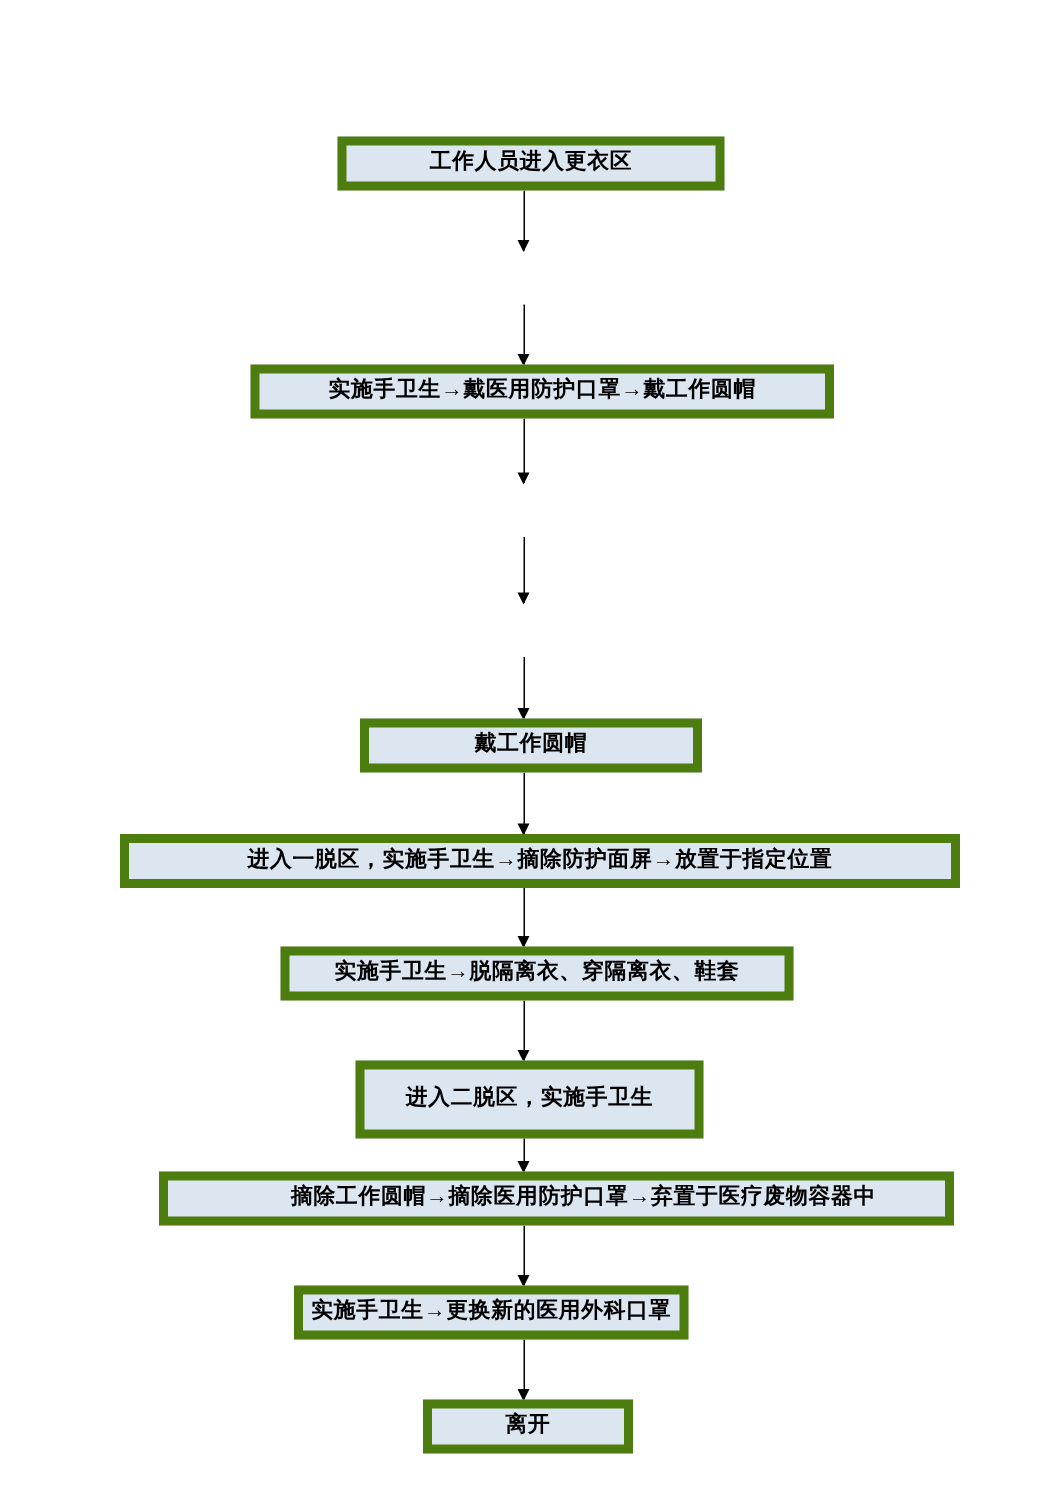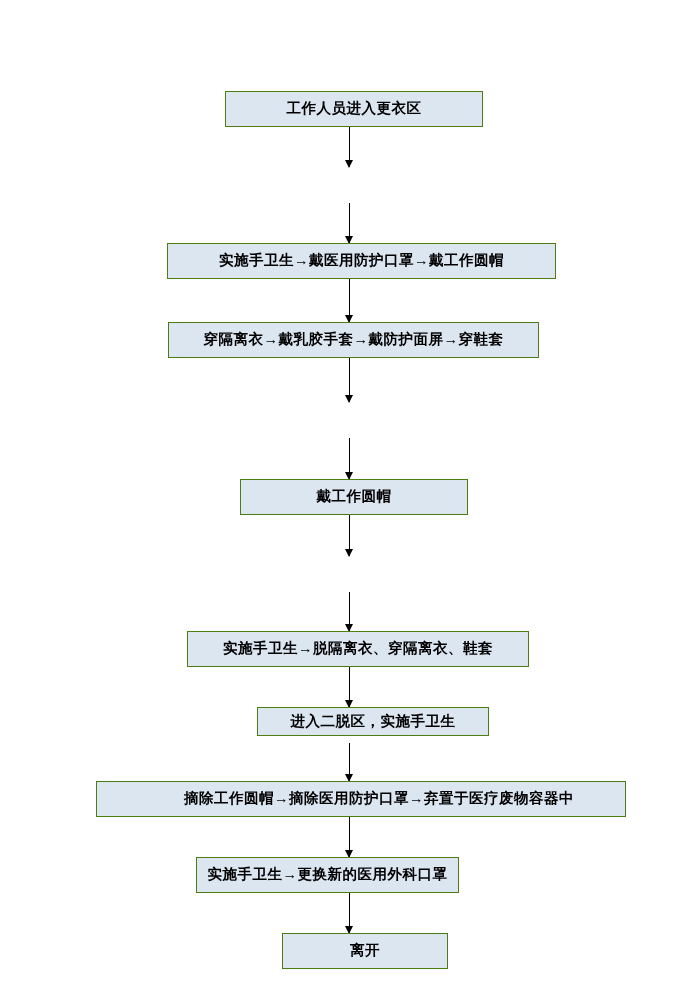--- a/index.html
+++ b/index.html
@@ -28,21 +28,21 @@
     text-align: center;
     font-size: 18px;
     font-weight: bold;
     letter-spacing: 1px;
     font-family: "Liberation Serif", "DejaVu Serif", serif;
   }
   .node {
     position: absolute;
     box-sizing: border-box;
     background: #dce6f1;
-    border: 1px solid #4d7c0f;
+    border: 6px solid #4d7c0f;
     display: flex;
     align-items: center;
     justify-content: center;
     font-size: 14.5px;
     letter-spacing: 0.5px;
     line-height: 1.1;
     white-space: nowrap;
     font-family: "Liberation Serif", "DejaVu Serif", serif;
     font-weight: bold;
   }
@@ -74,20 +74,20 @@
     <div class="arrow" style="top: 358px; height: 44px;"></div>
     <div class="arrow" style="top: 438px; height: 41px;"></div>
     <div class="arrow" style="top: 515px; height: 41px;"></div>
     <div class="arrow" style="top: 592px; height: 39px;"></div>
     <div class="arrow" style="top: 667px; height: 40px;"></div>
     <div class="arrow" style="top: 743px; height: 38px;"></div>
     <div class="arrow" style="top: 817px; height: 40px;"></div>
     <div class="arrow" style="top: 893px; height: 40px;"></div>
     <div class="node" style="left: 225px; top: 91px; width: 258px; height: 36px;">工作人员进入更衣区</div>
     <div class="node" style="left: 167px; top: 243px; width: 389px; height: 36px;">实施手卫生→戴医用防护口罩→戴工作圆帽</div>
-    <div class="node" style="left: 168px; top: 322px; width: 371px; height: 36px;">穿隔离衣→戴乳胶手套→戴防护面屏→穿鞋套</div>
     <div class="node" style="left: 240px; top: 479px; width: 228px; height: 36px;">戴工作圆帽</div>
+    <div class="node" style="left: 80px; top: 556px; width: 560px; height: 36px;">进入一脱区，实施手卫生→摘除防护面屏→放置于指定位置</div>
     <div class="node" style="left: 187px; top: 631px; width: 342px; height: 36px;">实施手卫生→脱隔离衣、穿隔离衣、鞋套</div>
-    <div class="node" style="left: 237px; top: 707px; width: 232px; height: 29px; margin-left: 20px;">进入二脱区，实施手卫生</div>
-    <div class="node" style="left: 96px; top: 781px; width: 530px; height: 36px; padding-left: 36px;">摘除工作圆帽→摘除医用防护口罩→弃置于医疗废物容器中</div>
+    <div class="node" style="left: 237px; top: 707px; width: 232px; height: 52px;">进入二脱区，实施手卫生</div>
+    <div class="node" style="left: 106px; top: 781px; width: 530px; height: 36px; padding-left: 36px;">摘除工作圆帽→摘除医用防护口罩→弃置于医疗废物容器中</div>
     <div class="node" style="left: 196px; top: 857px; width: 263px; height: 36px;">实施手卫生→更换新的医用外科口罩</div>
-    <div class="node" style="left: 282px; top: 933px; width: 166px; height: 36px;">离开</div>
+    <div class="node" style="left: 282px; top: 933px; width: 140px; height: 36px;">离开</div>
   </div>
 
 </body></html>

